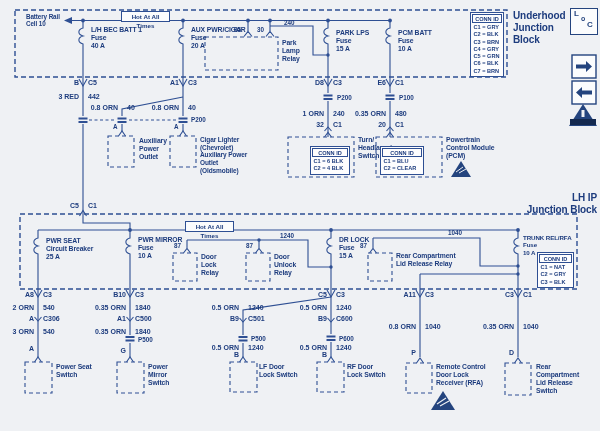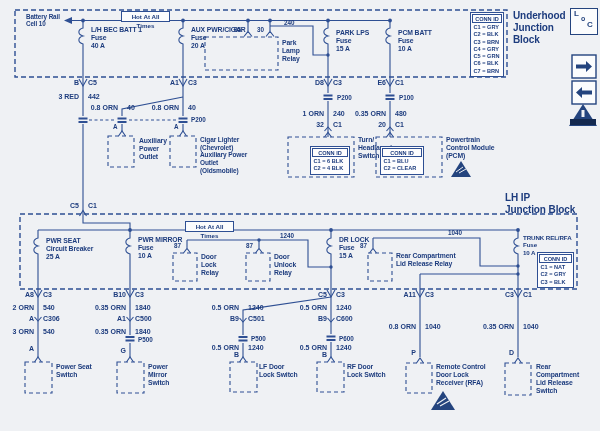--- a/index.html
+++ b/index.html
@@ -16,21 +16,21 @@
   .pr{position:absolute;left:5px;top:0;white-space:nowrap;font-size:7px;font-weight:700}
   .pin{position:absolute;font-size:6.3px;font-weight:700;white-space:nowrap}
   .hotbox{position:absolute;border:1px solid #2e4f93;background:#fbfcfd;
           font-size:6.2px;font-weight:700;text-align:center;height:9px;line-height:9px}
   .connid{position:absolute;border:1.2px solid #2e4f93;background:#fdfdfe;padding:1px;box-sizing:border-box}
   .connid .hd{border:1px solid #2e4f93;font-size:5.6px;font-weight:700;text-align:center;
               padding:0.5px 1px;margin-bottom:1px;white-space:nowrap}
   .connid .rw{font-size:5.6px;font-weight:700;line-height:1.3;padding-left:1.5px;white-space:nowrap}
   .navbox{position:absolute;border:1.4px solid #24447e;background:#fbfcfd}
   .locletter{position:absolute;font-weight:700;color:#24447e}
-  .rt{}
+  .rt{text-align:right}
 </style>
 </head>
 <body>
 
 <div id="stage">
 
   <svg class="wires" width="600" height="431" viewBox="0 0 600 431" fill="none" stroke="#2e4f93" stroke-width="1.1">
 
     <g>
       <rect x="15" y="10" width="492" height="67" stroke-dasharray="5,3" stroke-width="1.4"></rect>

